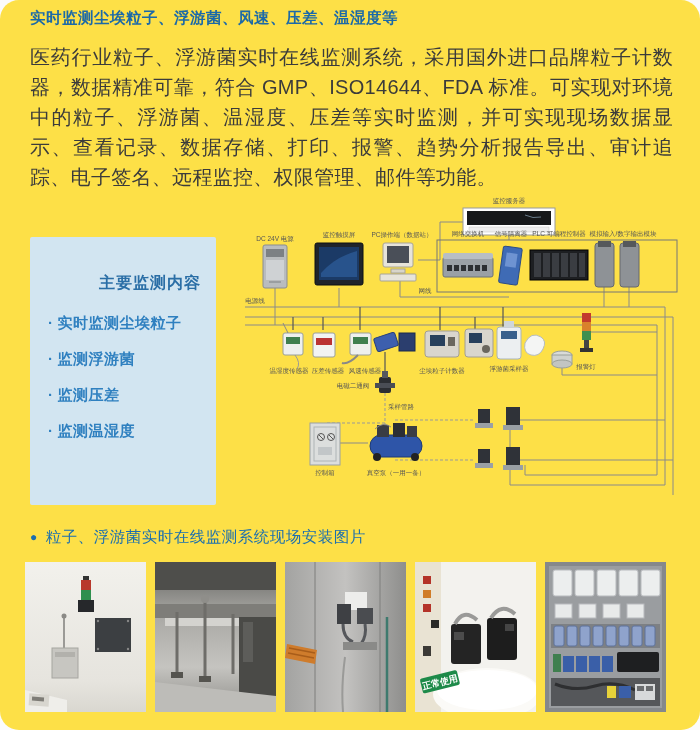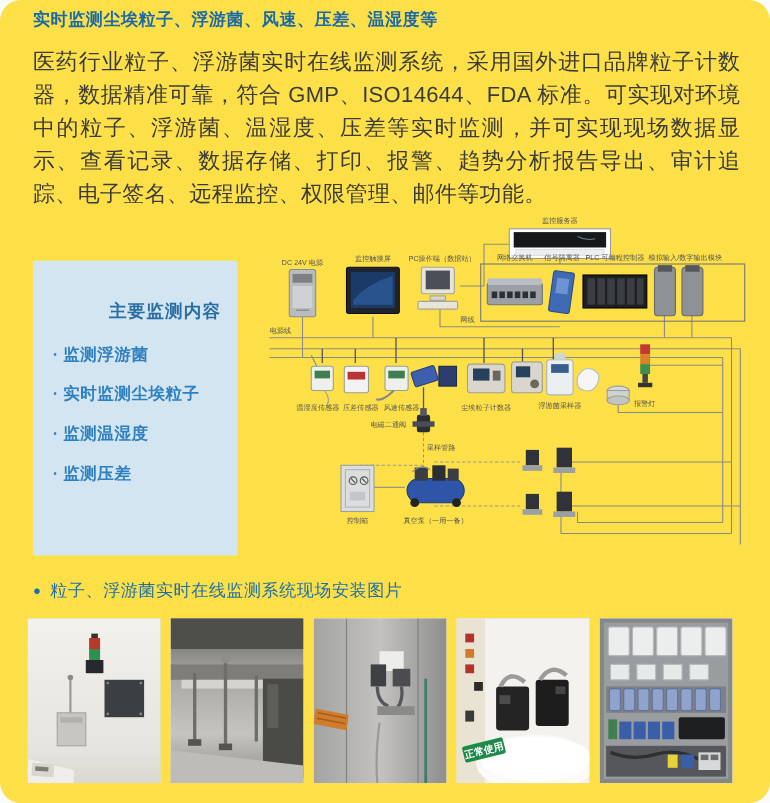--- a/index.html
+++ b/index.html
@@ -56,24 +56,24 @@
 
 <div id="page">
 
   <h1 class="page-title">实时监测尘埃粒子、浮游菌、风速、压差、温湿度等</h1>
 
   <p class="intro">医药行业粒子、浮游菌实时在线监测系统，采用国外进口品牌粒子计数器，数据精准可靠，符合 GMP、ISO14644、FDA 标准。可实现对环境中的粒子、浮游菌、温湿度、压差等实时监测，并可实现现场数据显示、查看记录、数据存储、打印、报警、趋势分析报告导出、审计追踪、电子签名、远程监控、权限管理、邮件等功能。</p>
 
   <div class="monitor-panel">
     <div class="panel-title">主要监测内容</div>
     <ul>
+      <li><span class="dot">·</span><span>实时监测尘埃粒子</span></li>
       <li><span class="dot">·</span><span>监测浮游菌</span></li>
-      <li><span class="dot">·</span><span>实时监测尘埃粒子</span></li>
+      <li><span class="dot">·</span><span>监测压差</span></li>
       <li><span class="dot">·</span><span>监测温湿度</span></li>
-      <li><span class="dot">·</span><span>监测压差</span></li>
     </ul>
   </div>
 
   <div class="diagram">
     <svg viewBox="0 0 455 332" xmlns="http://www.w3.org/2000/svg">
 
       <g>
         <polyline class="wire" points="50,103 50,140"></polyline>
         <polyline class="wire" points="114,103 114,122"></polyline>
         <polyline class="wire" points="175,96 175,112 284,112"></polyline>

